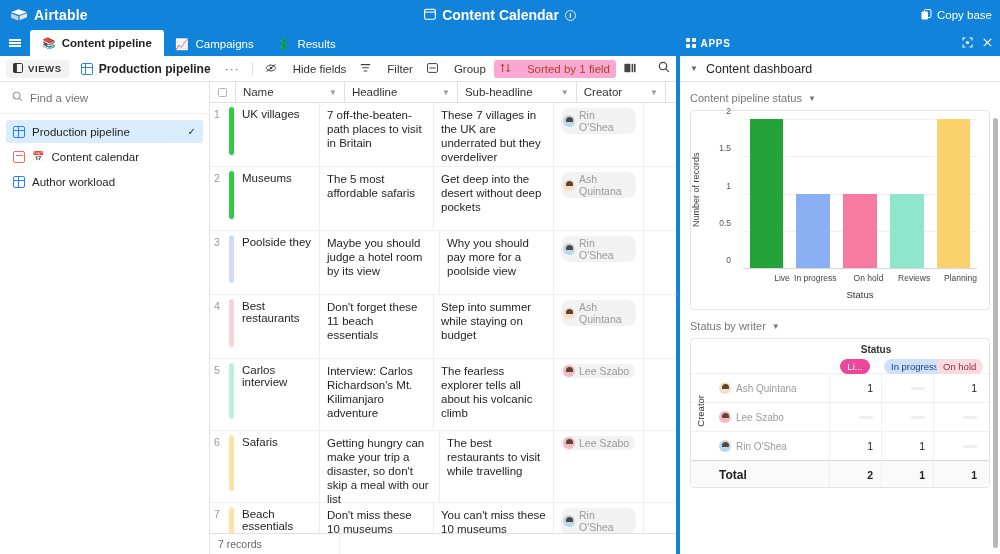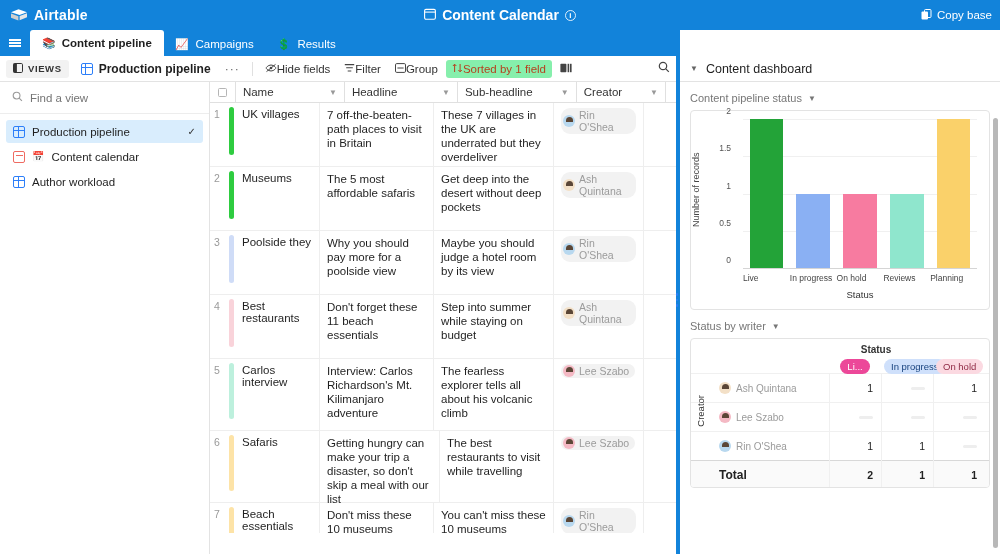--- a/index.html
+++ b/index.html
@@ -78,24 +78,24 @@
     background:#f2f2f2; border-radius:3px; padding:3px 7px;
     font-size:9.5px; font-weight:bold; letter-spacing:.6px; color:#333; cursor:pointer;
   }
   .view-name {
     display:flex; align-items:center; gap:6px; padding:3px 6px; margin-left:4px;
     font-size:12px; font-weight:bold; color:#1f1f1f; cursor:pointer;
   }
   .dots { padding:0 6px; color:#666; letter-spacing:1px; cursor:pointer; font-size:12px;}
   .tb-sep { width:1px; height:14px; background:#e0e0e0; margin:0 4px; }
   .tb-btn {
-    display:flex; align-items:center; gap:0; padding:3px 6px;
+    display:flex; align-items:center; gap:16px; padding:3px 6px;
     font-size:11.5px; color:#333; cursor:pointer; border-radius:3px; white-space:nowrap;
   }
-  .tb-btn.sorted { background:#86efac; color:#b5411f; }
+  .tb-btn.sorted { background:#f9a8d4; color:#b5411f; }
   .tb-search { margin-left:auto; margin-right:10px; cursor:pointer; color:#444; }
 
   
   .viewbar {
     position:absolute; left:0; top:82px; width:210px; height:472px;
     background:#fff; border-right:1px solid #e3e3e3;
   }
   .view-search {
     display:flex; align-items:center; gap:7px; height:32px;
     padding:0 12px; border-bottom:1px solid #ededed; color:#9a9a9a; font-size:11.5px;
@@ -198,21 +198,21 @@
     font-size:9px; color:#444; display:flex; align-items:center; justify-content:center;
   }
   .yticks { position:absolute; left:14px; top:0; width:30px; height:128px; }
   .ytick { position:absolute; right:4px; font-size:8.5px; color:#555; transform:translateY(-50%); }
   .gridline { position:absolute; left:0; right:0; height:1px; background:#f0f0f0; }
   .axisline { position:absolute; left:0; right:0; bottom:0; height:1px; background:#d5d5d5; }
   .bars { position:absolute; left:0; right:0; bottom:1px; top:0; display:flex; align-items:flex-end; }
   .barwrap { flex:1; display:flex; flex-direction:column; align-items:center; justify-content:flex-end; height:100%; }
   .bar { width:72%; border-radius:0; }
   .xlabels { position:absolute; left:0; right:0; bottom:-14px; display:flex; }
-  .xlabels div { flex:1; text-align:left; font-size:8.5px; color:#444; }
+  .xlabels div { flex:1; text-align:right; font-size:8.5px; color:#444; }
   .xtitle { text-align:center; font-size:9.5px; color:#333; margin-top:20px; margin-left:40px; }
 
   
   .pivot-card { margin-top:6px; height:150px; overflow:hidden; position:relative; }
   .pv-status-title { text-align:center; font-size:10px; font-weight:bold; color:#333; padding:5px 0 4px 72px; }
   .pv-head { display:flex; padding-left:28px; }
   .pv-rowlabel-head { width:110px; }
   .pv-pill {
     border-radius:9px; font-size:9.5px; padding:2px 7px; white-space:nowrap;
     text-align:center; margin:0 3px;
@@ -284,20 +284,44 @@
     <div class="tab">
       <span class="tab-ico">📈</span>
       <span>Campaigns</span>
     </div>
     <div class="tab">
       <span class="tab-ico">💲</span>
       <span>Results</span>
     </div>
   </div>
 
+  <div class="appsbar">
+    <div class="apps-label">
+      <span class="apps-grid">
+          <i></i>
+          <i></i>
+          <i></i>
+          <i></i>
+        </span>
+      <span>APPS</span>
+    </div>
+    <div class="apps-actions">
+      <div>
+        <svg width="11" height="11" viewBox="0 0 11 11">
+            <path d="M1 3.5V1h2.5M10 3.5V1H7.5M1 7.5V10h2.5M10 7.5V10H7.5" fill="none" stroke="#fff" stroke-width="1.1"></path>
+            <circle cx="5.5" cy="5.5" r="1.6" fill="#fff"></circle>
+          </svg>
+      </div>
+      <div>
+        <svg width="9" height="9" viewBox="0 0 9 9">
+            <path d="M.8.8l7.4 7.4M8.2.8L.8 8.2" stroke="#fff" stroke-width="1.2"></path>
+          </svg>
+      </div>
+    </div>
+  </div>
 
   <div class="toolbar">
     <div class="views-btn">
       <span>
         <svg width="10" height="10" viewBox="0 0 10 10">
             <rect x="0.5" y="0.5" width="9" height="9" rx="1.2" fill="none" stroke="#333" stroke-width="1"></rect>
             <rect x="0.5" y="0.5" width="3.4" height="9" fill="#333"></rect>
           </svg>
       </span>
       <span>VIEWS</span>
@@ -441,22 +465,22 @@
               <span>Ash Quintana</span>
             </span></div>
           <div class="tailcell"></div>
         </div>
         <div class="row" style="height: 64px;">
           <div class="rnum">3</div>
           <div class="stripwrap">
             <div class="strip" style="background:#cfdcf7;height:48px"></div>
           </div>
           <div class="namecell c-sep">Poolside they</div>
+          <div class="txtcell" style="width:120px">Maybe you should judge a hotel room by its view</div>
           <div class="txtcell" style="width:114px">Why you should pay more for a poolside view</div>
-          <div class="txtcell" style="width:120px">Maybe you should judge a hotel room by its view</div>
           <div class="creacell"><span class="chip">
               <span class="av" style="background:#b8d8ef"></span>
               <span>Rin O'Shea</span>
             </span></div>
           <div class="tailcell"></div>
         </div>
         <div class="row" style="height: 64px;">
           <div class="rnum">4</div>
           <div class="stripwrap">
             <div class="strip" style="background:#f9d3da;height:48px"></div>
@@ -507,20 +531,23 @@
           <div class="txtcell" style="width:114px">Don't miss these 10 museums</div>
           <div class="txtcell" style="width:120px">You can't miss these 10 museums</div>
           <div class="creacell"><span class="chip">
               <span class="av" style="background:#b8d8ef"></span>
               <span>Rin O'Shea</span>
             </span></div>
           <div class="tailcell"></div>
         </div>
       </div>
 
+    <div class="grid-foot">
+      <div class="rec-count">7 records</div>
+    </div>
   </div>
 
   <div class="divider-blue"></div>
   <div class="dotgrip">
       <i></i>
       <i></i>
       <i></i>
     </div>
 
   <div class="dash">

